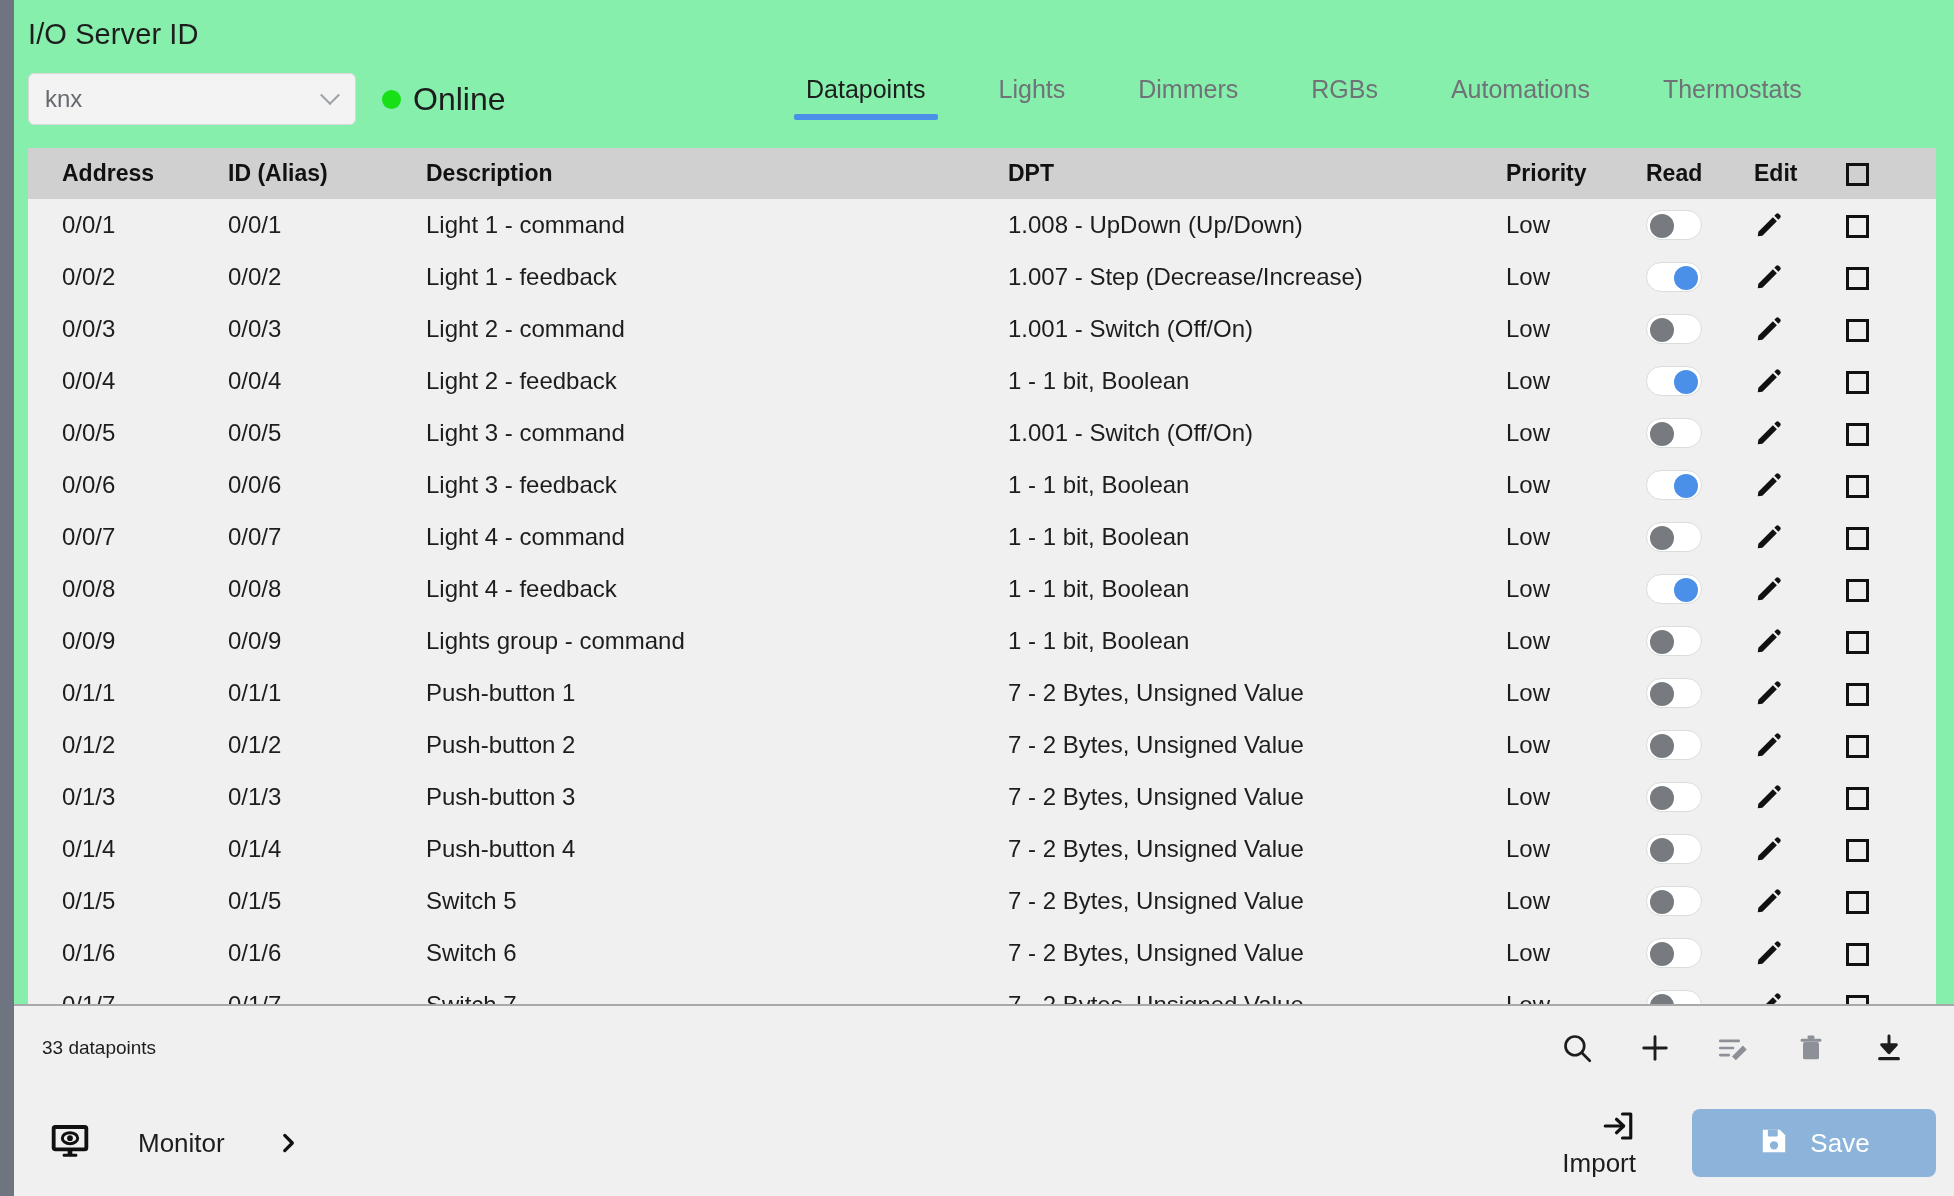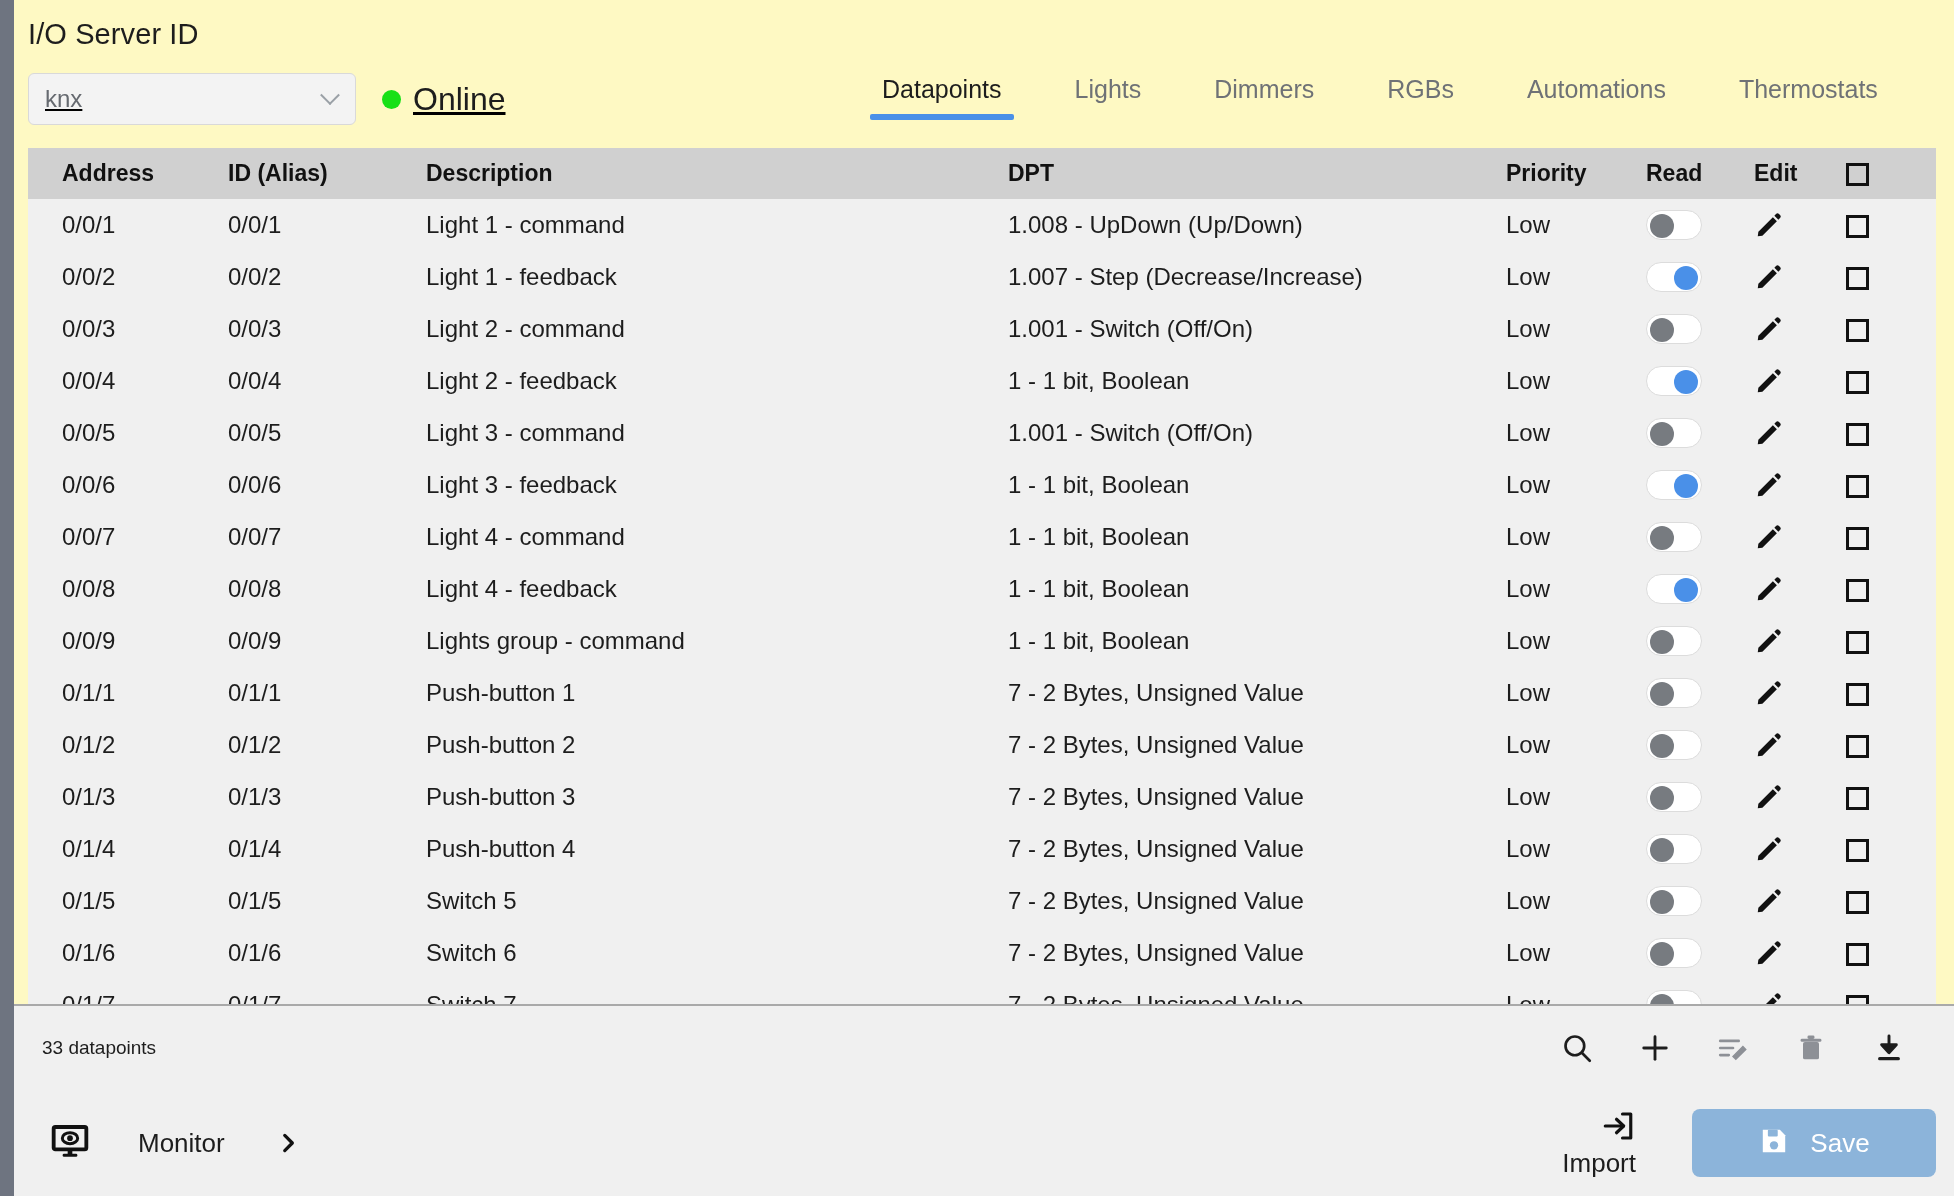--- a/index.html
+++ b/index.html
@@ -19,40 +19,39 @@
   #left-rail {
     position: absolute; left: 0; top: 0;
     width: 14px; height: 1196px;
     background: #6e7480;
     z-index: 30;
   }
   #content {
     margin-left: 14px;
     width: 1940px; height: 1196px;
     display: flex; flex-direction: column;
-    background: #fef9c3;
+    background: #86efac;
   }
 
   
   .header {
     position: relative;
     height: 148px;
     flex: 0 0 148px;
     padding: 18px 0 0 14px;
   }
   .page-title {
     font-size: 29px;
     color: #1d1d1d;
     letter-spacing: .1px;
     font-weight: 400;
   }
   .header-row {
     display: flex; 
     margin-top: 22px;
-    text-decoration: underline;
   }
   .select-box {
     width: 328px; height: 52px;
     background: #f3f3f3;
     border: 1px solid #d9d9d9;
     border-radius: 6px;
     display: flex; align-items: center;
     padding: 0 16px;
     position: relative;
   }
@@ -79,21 +78,21 @@
   .status-dot {
     width: 19px; height: 19px; border-radius: 50%;
     background: #17e017;
     margin-right: 12px;
   }
   .status-label { font-size: 32px; color: #1d1d1d; }
 
   
   .tabs {
     position: absolute;
-    left: 868px; top: 58px;
+    left: 792px; top: 58px;
     display: flex; align-items: flex-end;
     height: 62px;
   }
   .tab {
     font-size: 25px;
     color: #6f7276;
     padding: 0 0 16px 0;
     margin-right: 73px;
     position: relative;
     cursor: pointer;

